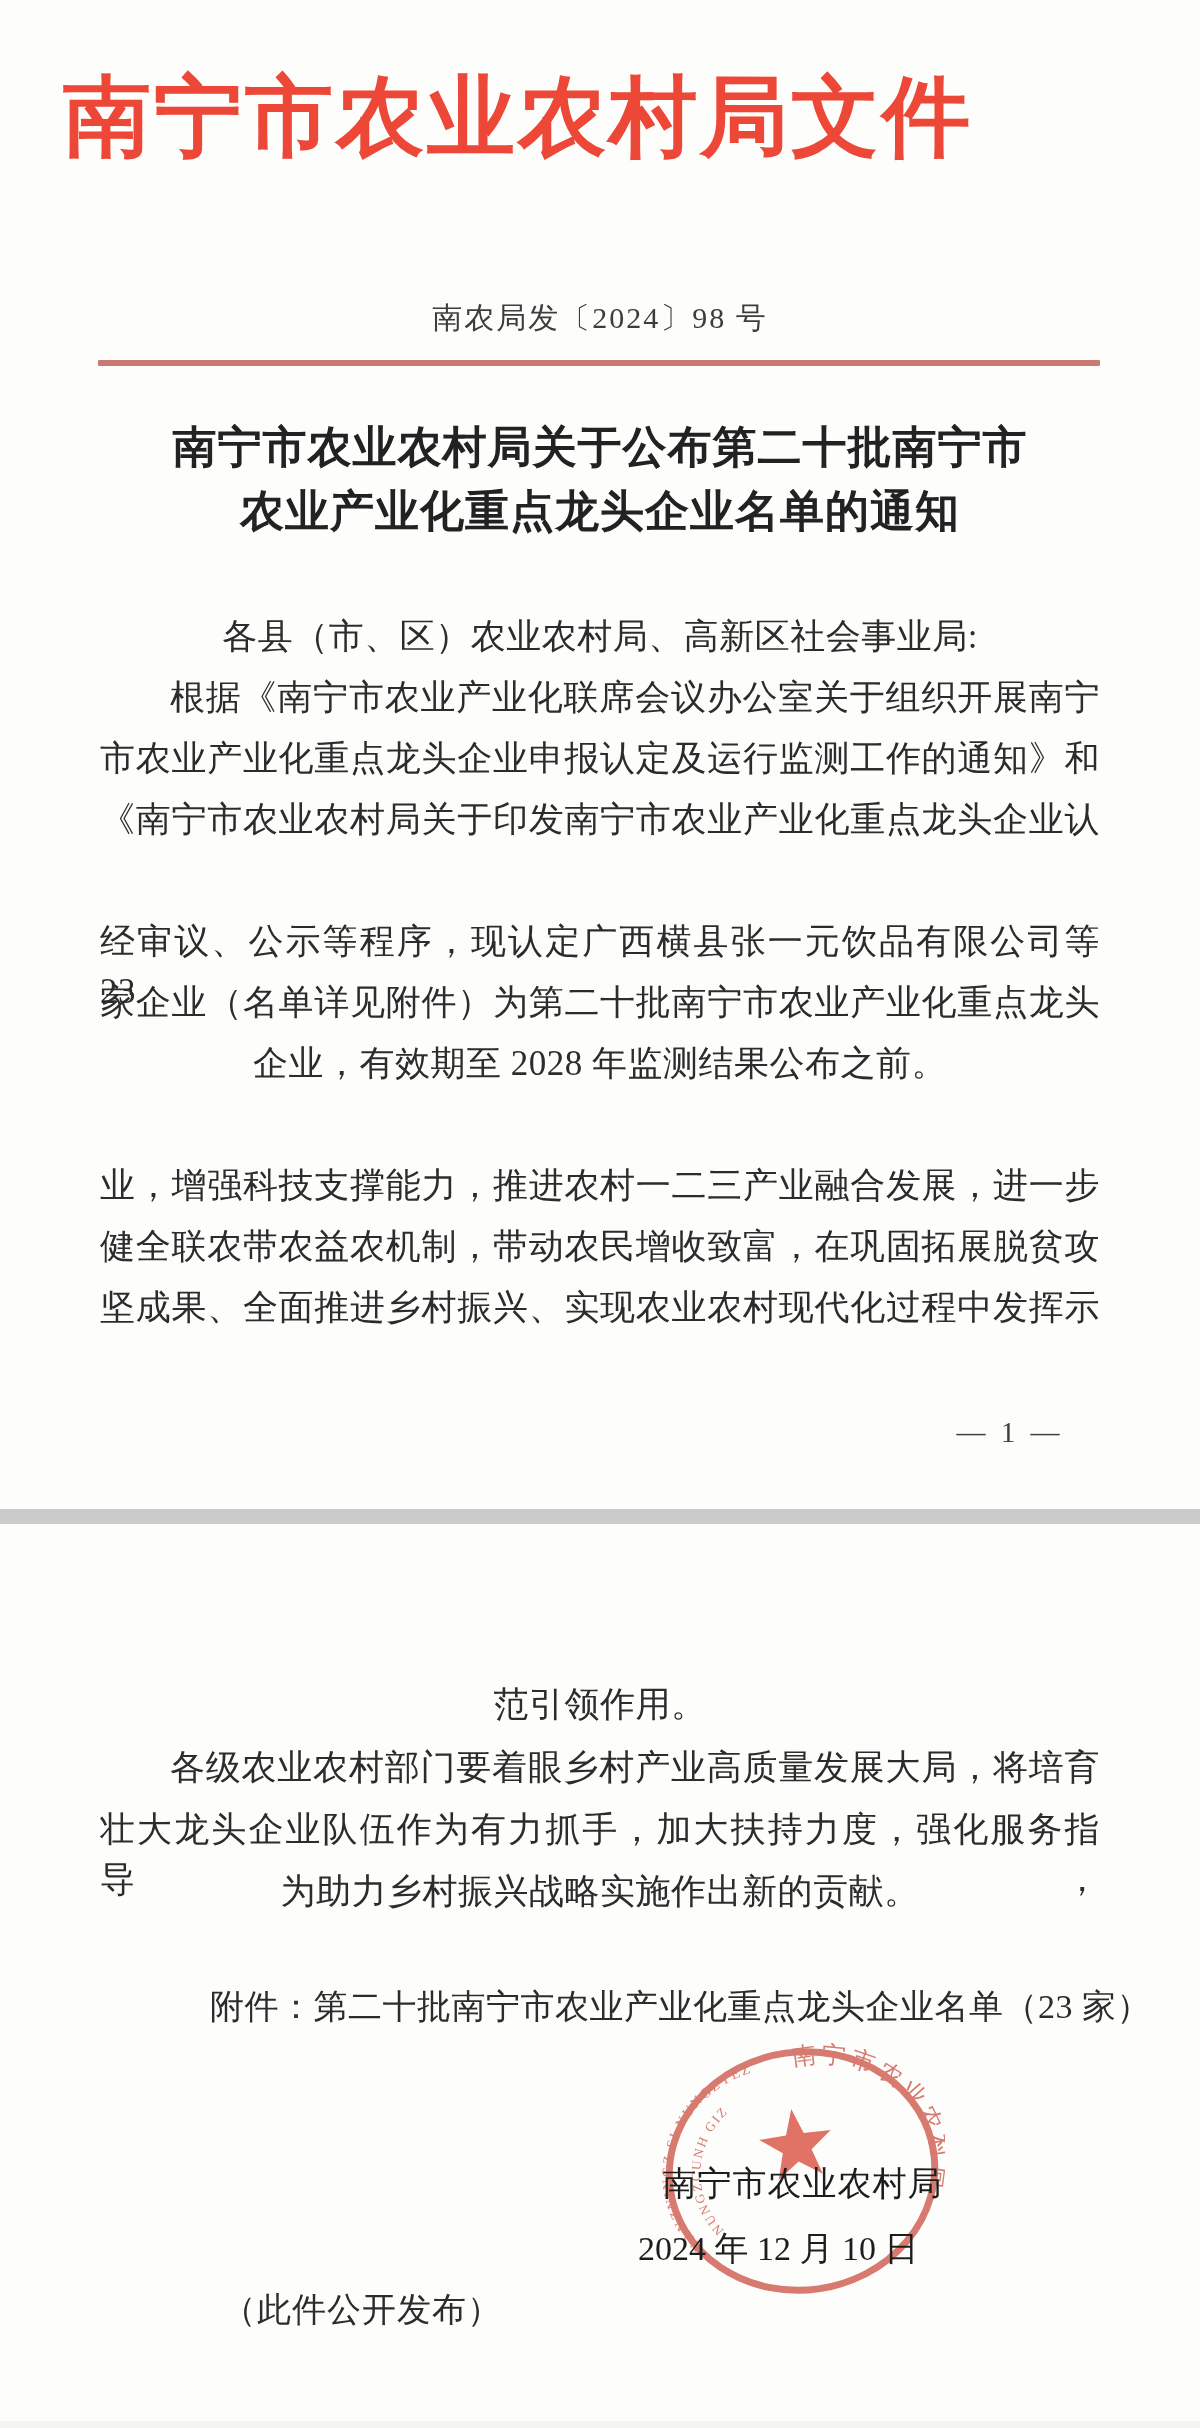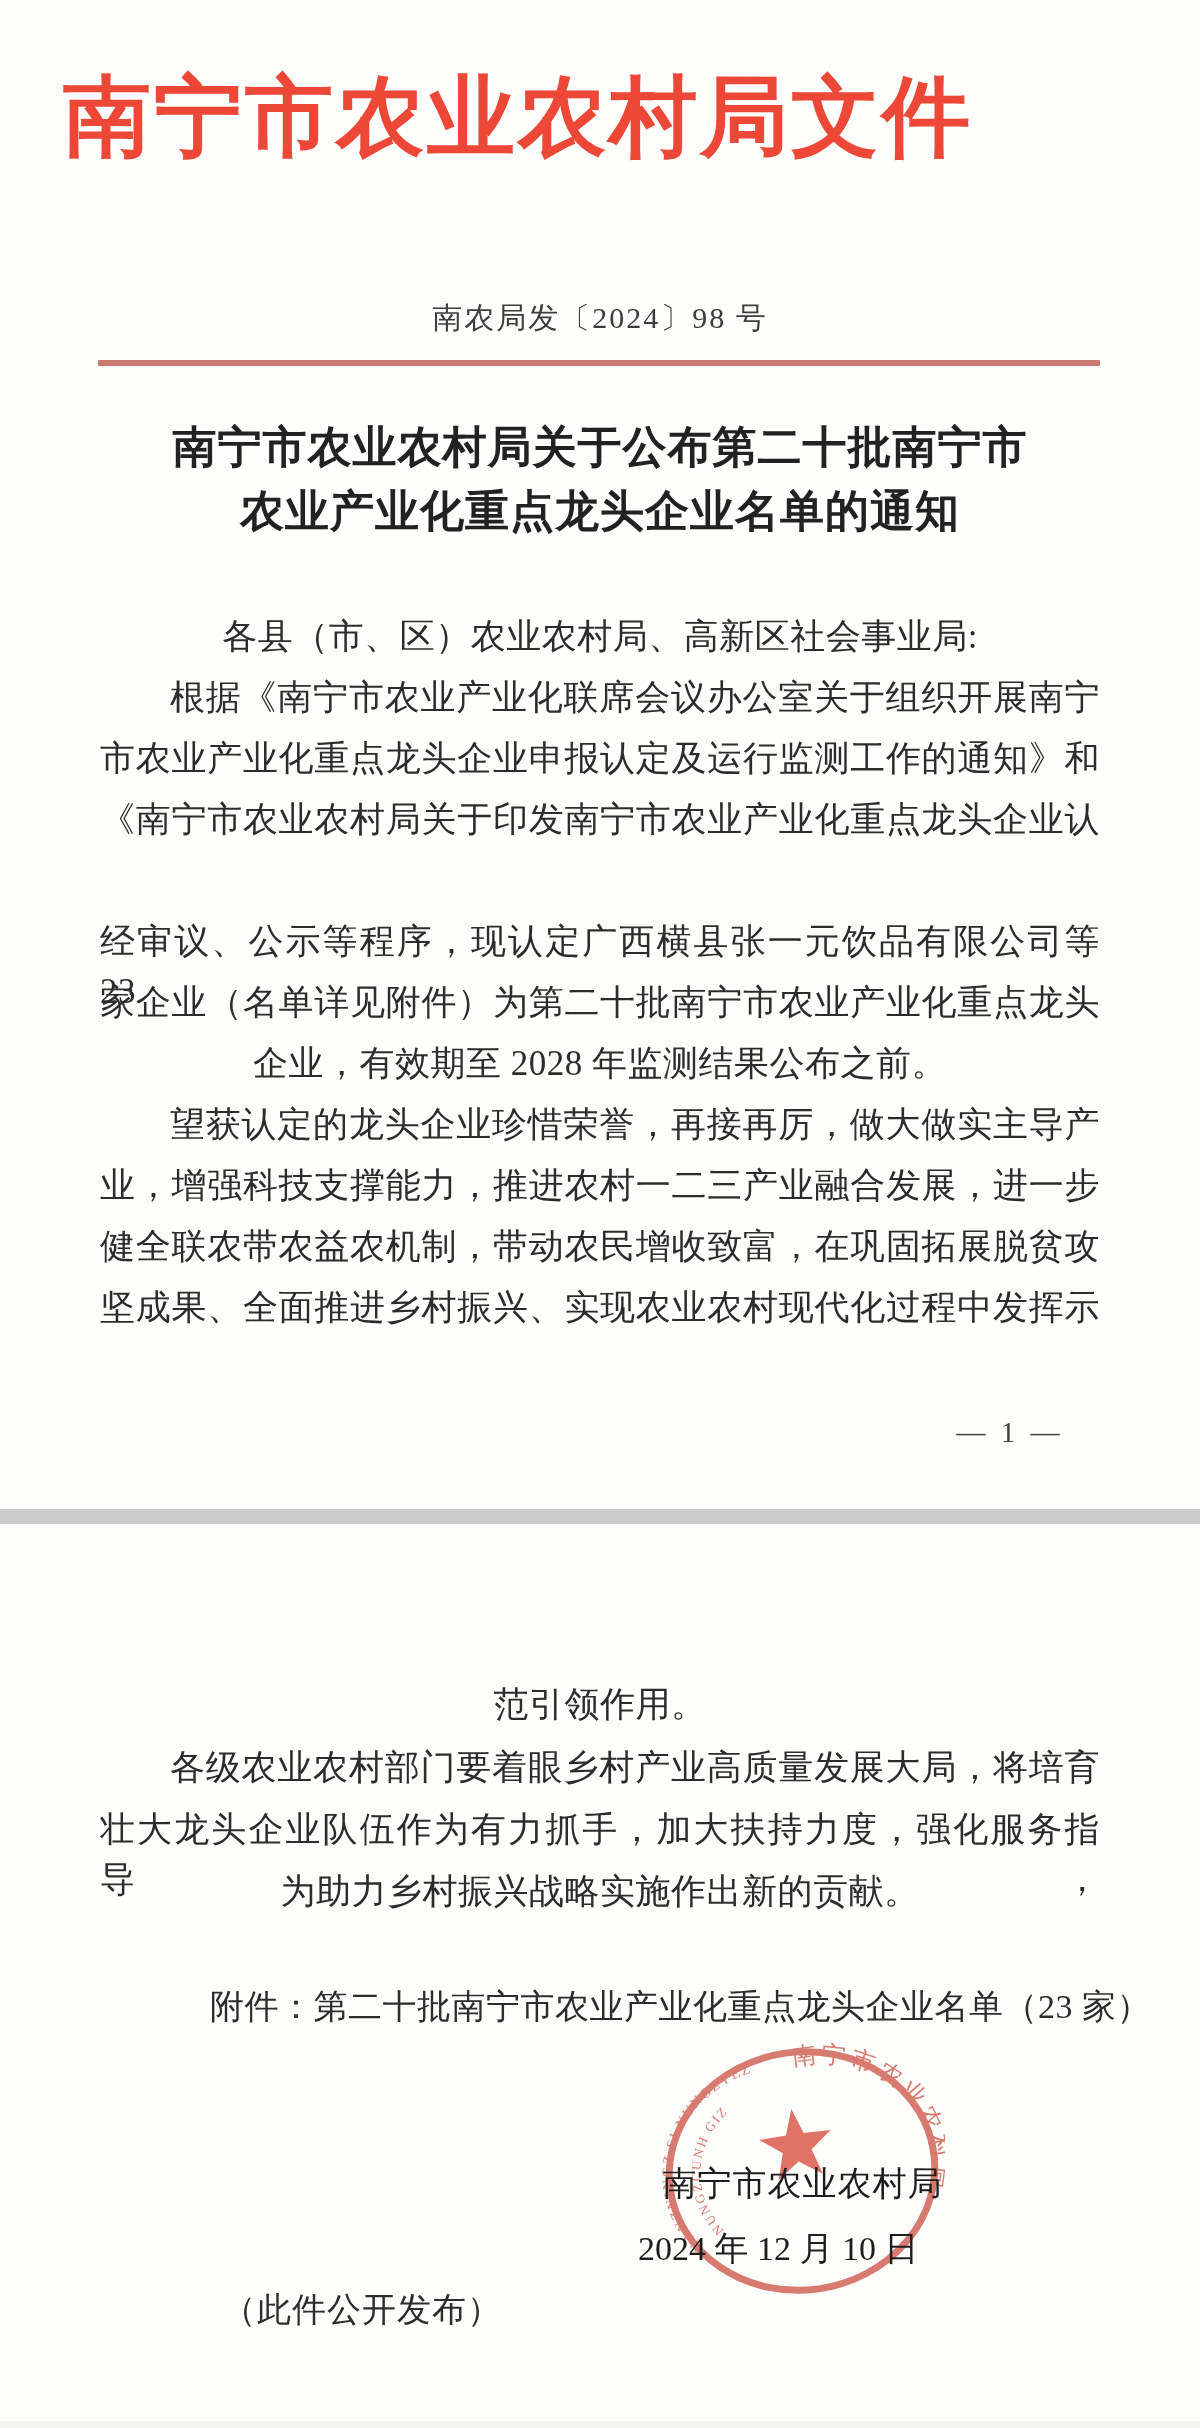--- a/index.html
+++ b/index.html
@@ -80,21 +80,20 @@
   <div class="abs doc-title" style="top:418px">南宁市农业农村局关于公布第二十批南宁市</div>
   <div class="abs doc-title" style="top:482px">农业产业化重点龙头企业名单的通知</div>
 
   <div class="abs bline" style="top:612px">各县（市、区）农业农村局、高新区社会事业局:</div>
   <div class="abs bline just ind" style="top:673px">根据《南宁市农业产业化联席会议办公室关于组织开展南宁</div>
   <div class="abs bline just" style="top:734px">市农业产业化重点龙头企业申报认定及运行监测工作的通知》和</div>
   <div class="abs bline just" style="top:795px">《南宁市农业农村局关于印发南宁市农业产业化重点龙头企业认</div>
   <div class="abs bline just" style="top:917px">经审议、公示等程序，现认定广西横县张一元饮品有限公司等 23</div>
   <div class="abs bline just" style="top:978px">家企业（名单详见附件）为第二十批南宁市农业产业化重点龙头</div>
   <div class="abs bline" style="top:1039px">企业，有效期至 2028 年监测结果公布之前。</div>
-  <div class="abs bline just ind" style="top:1100px">望获认定的龙头企业珍惜荣誉，再接再厉，做大做实主导产</div>
   <div class="abs bline just" style="top:1161px">业，增强科技支撑能力，推进农村一二三产业融合发展，进一步</div>
   <div class="abs bline just" style="top:1222px">健全联农带农益农机制，带动农民增收致富，在巩固拓展脱贫攻</div>
   <div class="abs bline just" style="top:1283px">坚成果、全面推进乡村振兴、实现农业农村现代化过程中发挥示</div>
 
   <div class="abs page-num">— 1 —</div>
 
   <div class="abs page-gap"></div>
 
   <div class="abs bline" style="top:1680px">范引领作用。</div>
   <div class="abs bline just ind" style="top:1743px">各级农业农村部门要着眼乡村产业高质量发展大局，将培育</div>

